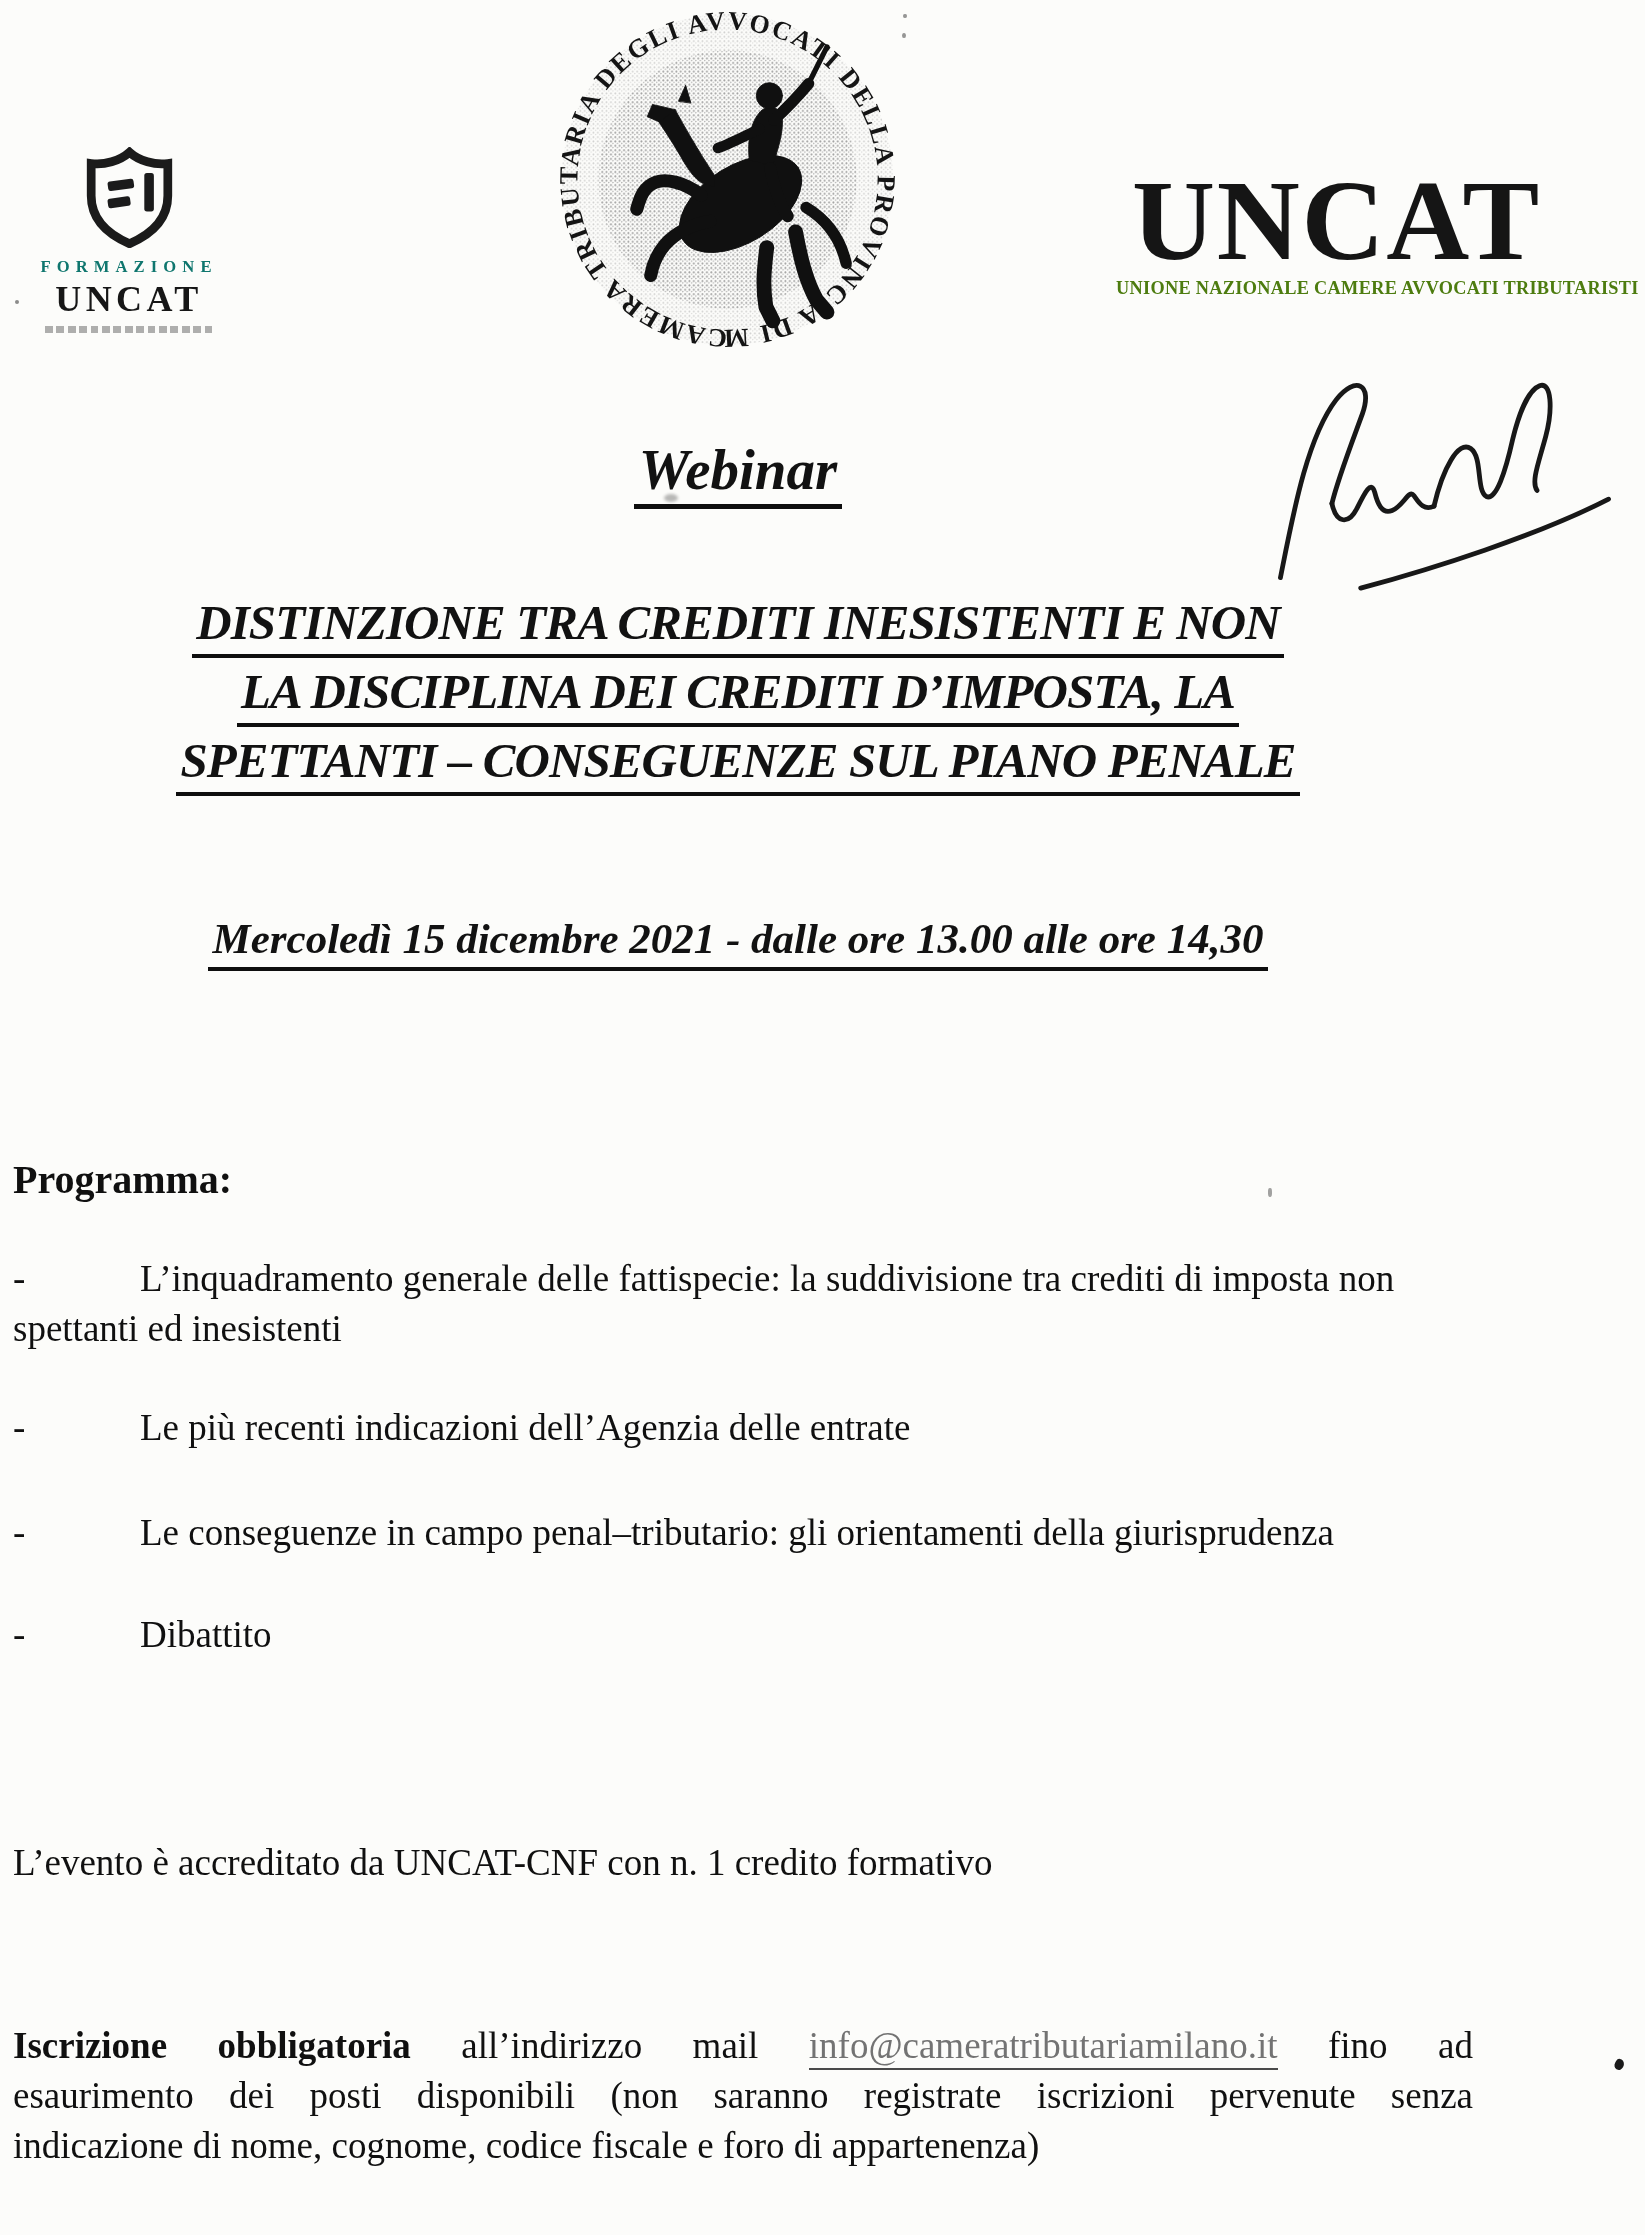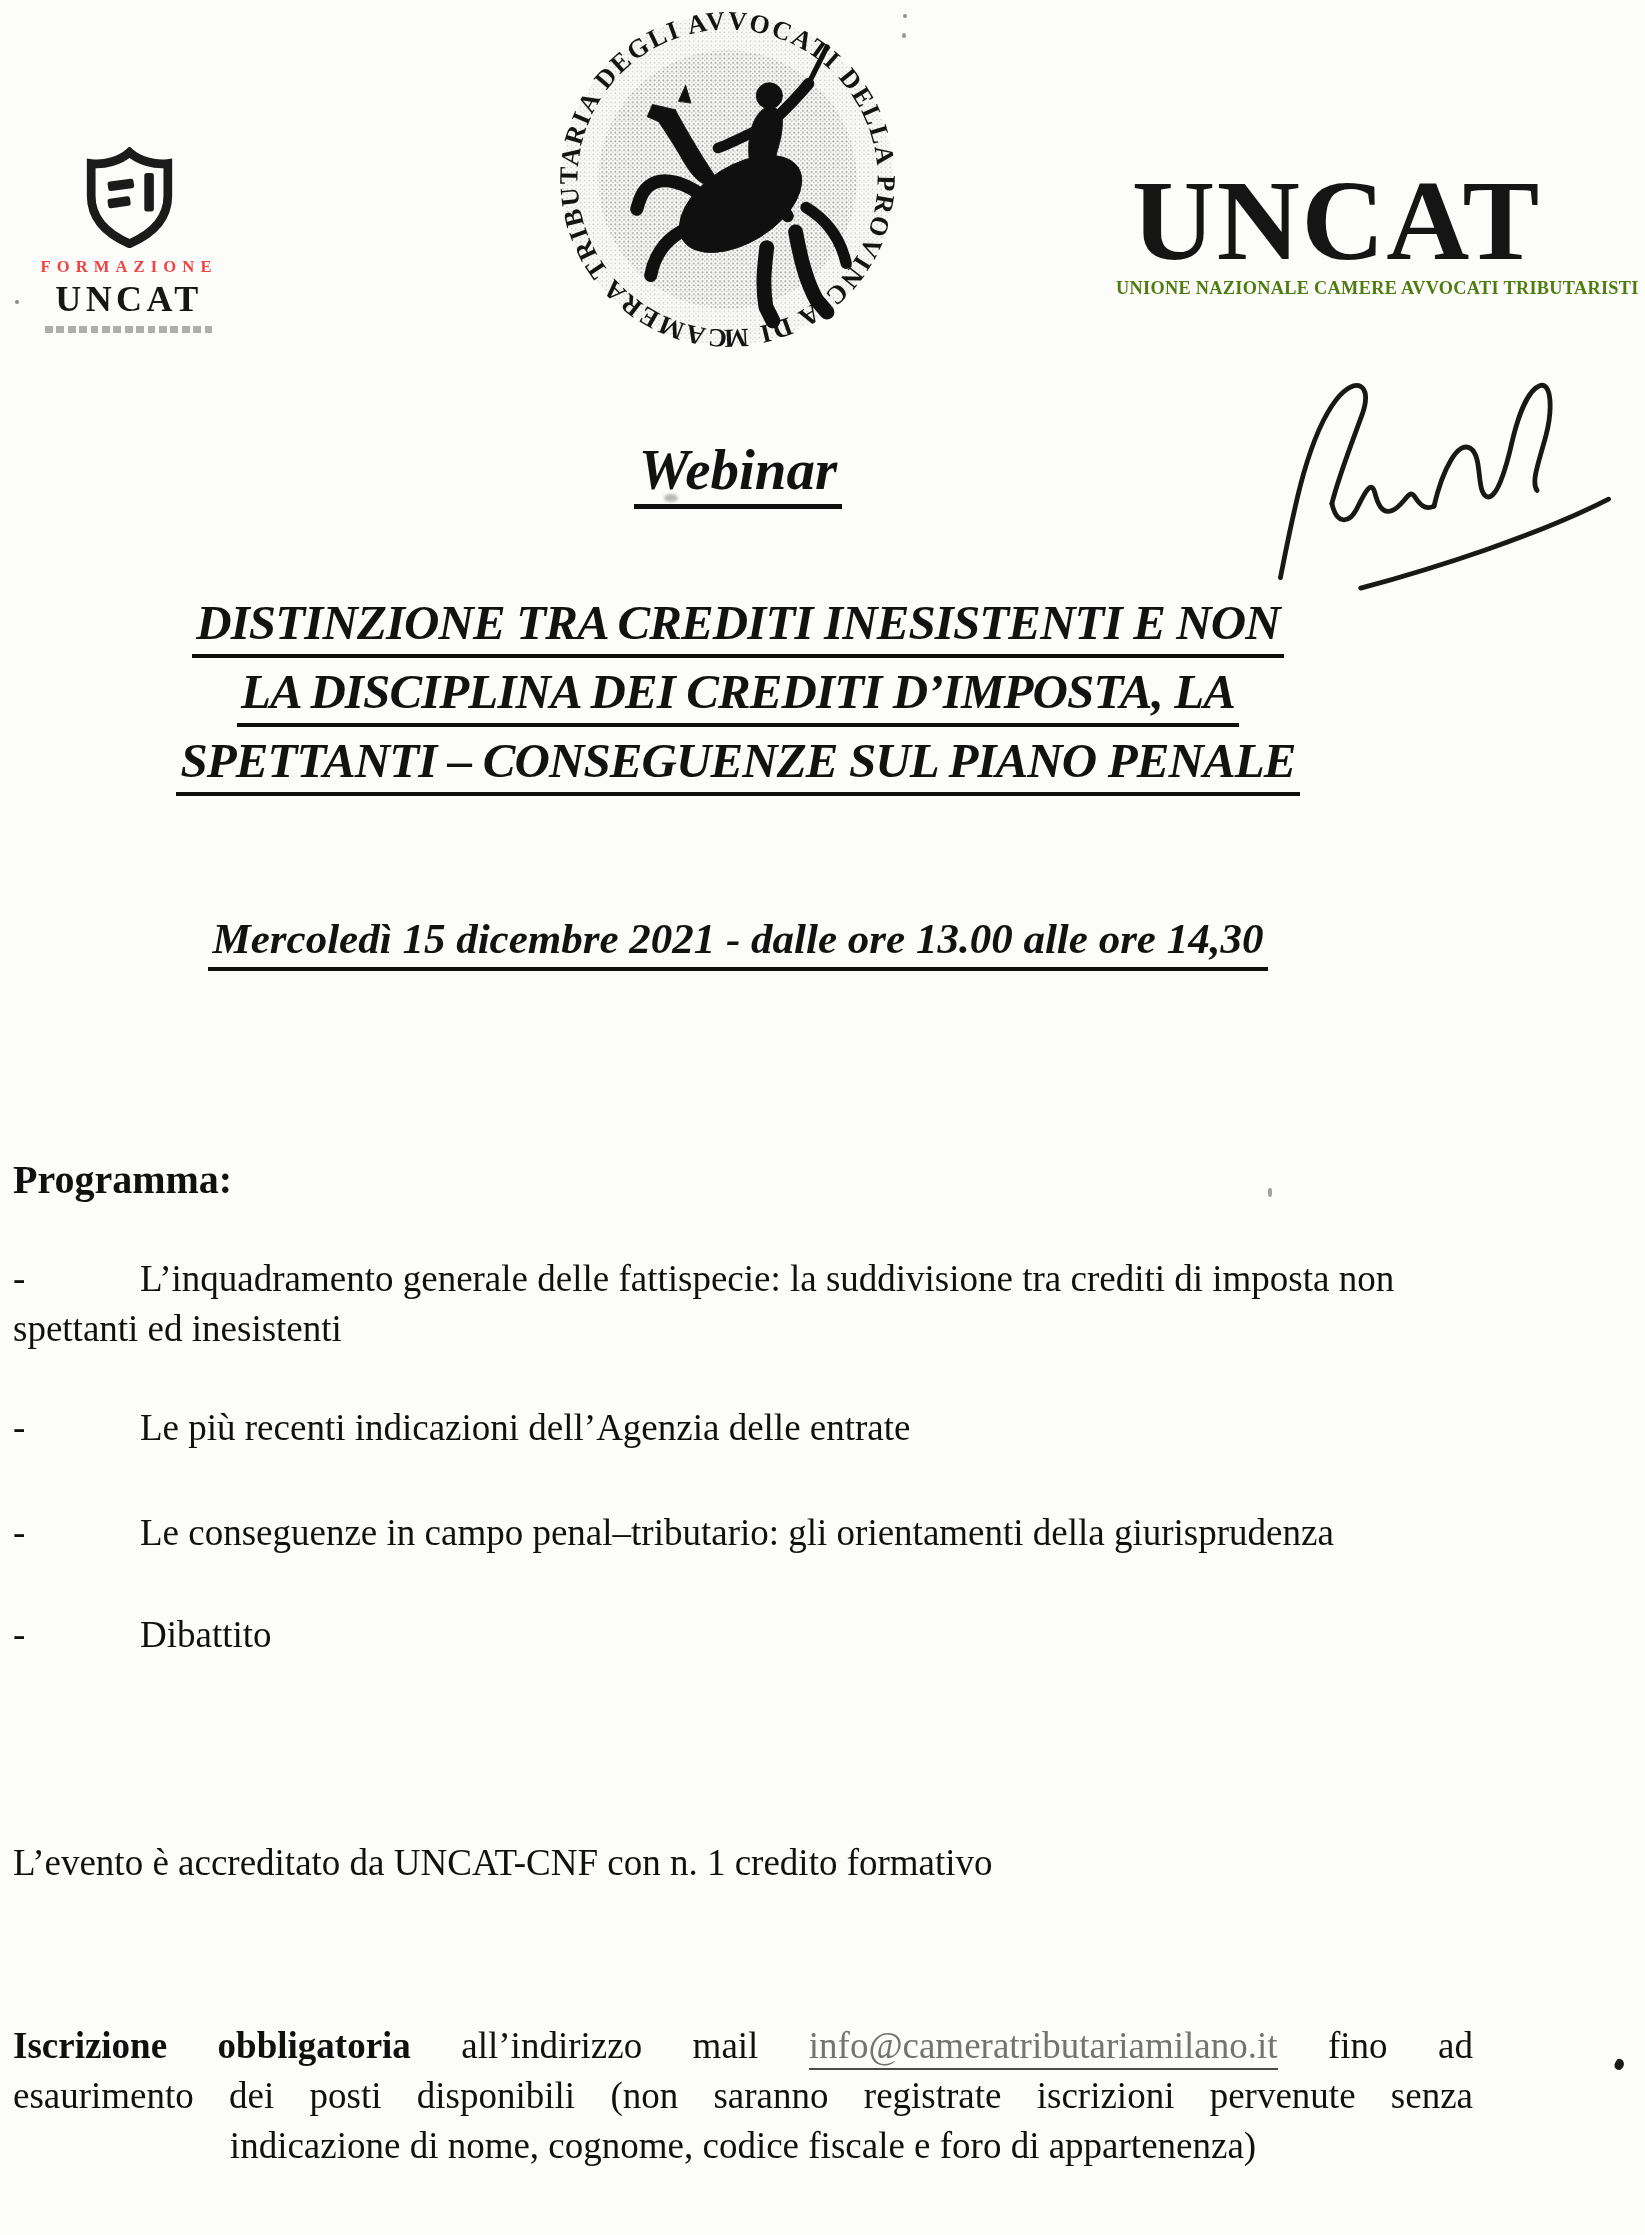--- a/index.html
+++ b/index.html
@@ -8,21 +8,21 @@
     background:#fcfcfa; color:#121212; overflow:hidden;
     font-family:"Liberation Serif","DejaVu Serif",serif;
   }
   .abs{position:absolute;}
   .center{text-align:center;}
   .content{left:13px; width:1450px;}
 
   
   .formazione{left:35px; top:147px; width:188px; text-align:center;}
   .formazione .shield{display:block; margin:0 auto 8.7px auto;}
-  .formazione .l1{font-size:16.6px; font-weight:bold; letter-spacing:6.1px; color:#ef4444; font-family:"Liberation Serif",serif;}
+  .formazione .l1{font-size:16.6px; font-weight:bold; letter-spacing:6.1px; color:#0f766e; font-family:"Liberation Serif",serif;}
   .formazione .l2{font-size:36px; font-weight:bold; letter-spacing:4.4px; color:#161616; margin-top:0.9px;}
   .formazione .tagline{
     margin:6.1px auto 0 auto; width:168px; height:7px; opacity:.55; filter:blur(0.6px);
     background:repeating-linear-gradient(90deg,#6f6f6f 0 7.9px,transparent 7.9px 11.4px);
   }
 
   .seal{left:553px; top:5.2px;}
 
   .uncatlogo{left:1116px; top:168px; width:441px; text-align:center;}
   .uncatlogo .big{font-size:115px; font-weight:bold; letter-spacing:1.7px; line-height:105px; color:#151515;}
@@ -48,21 +48,21 @@
   .prog-item .dash{display:inline-block; width:127px;}
   .i1{top:1254px; width:1415px;}
   .i2{top:1403px; width:1502px; white-space:nowrap;}
   .i3{top:1508px; width:1537px; white-space:nowrap;}
   .i4{top:1610px; width:1502px;}
   .relatore{top:1712px; width:1502px; font-style:italic;}
   .accredit{top:1838px; width:1502px;}
 
   .registration{top:2021px; width:1460px;}
   .jline{text-align:justify; text-align-last:justify;}
-  .lastline{text-align:center;}
+  .lastline{text-align:left;}
   .email{
     color:#737373; font-style:normal; filter:blur(0.4px);
     border-bottom:2.6px solid #4a4a4a; padding-bottom:1.7px;
   }
 
   
   .spec{position:absolute; background:#1a1a1a; border-radius:50%;}
   .sp1{left:1615px; top:2059px; width:8.7px; height:10.5px; transform:rotate(28deg); border-radius:40% 60% 50% 50%;}
   .sp2a{left:903px; top:14px; width:3.5px; height:4.4px; opacity:.45;}
   .sp2b{left:902px; top:33px; width:3.5px; height:5.2px; opacity:.45;}

